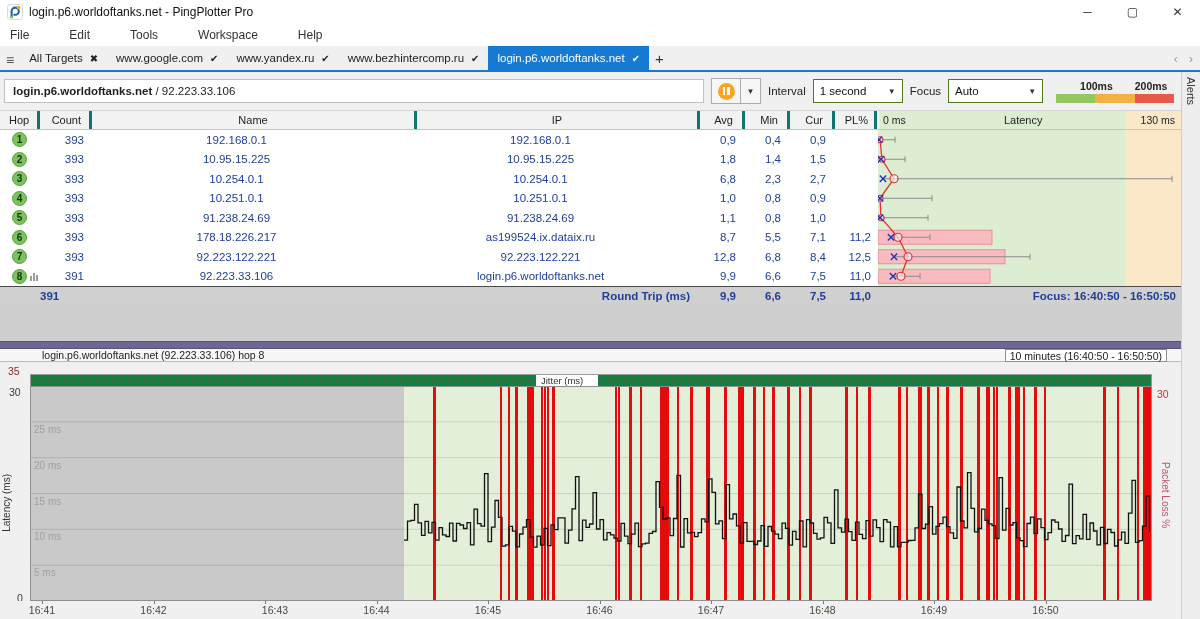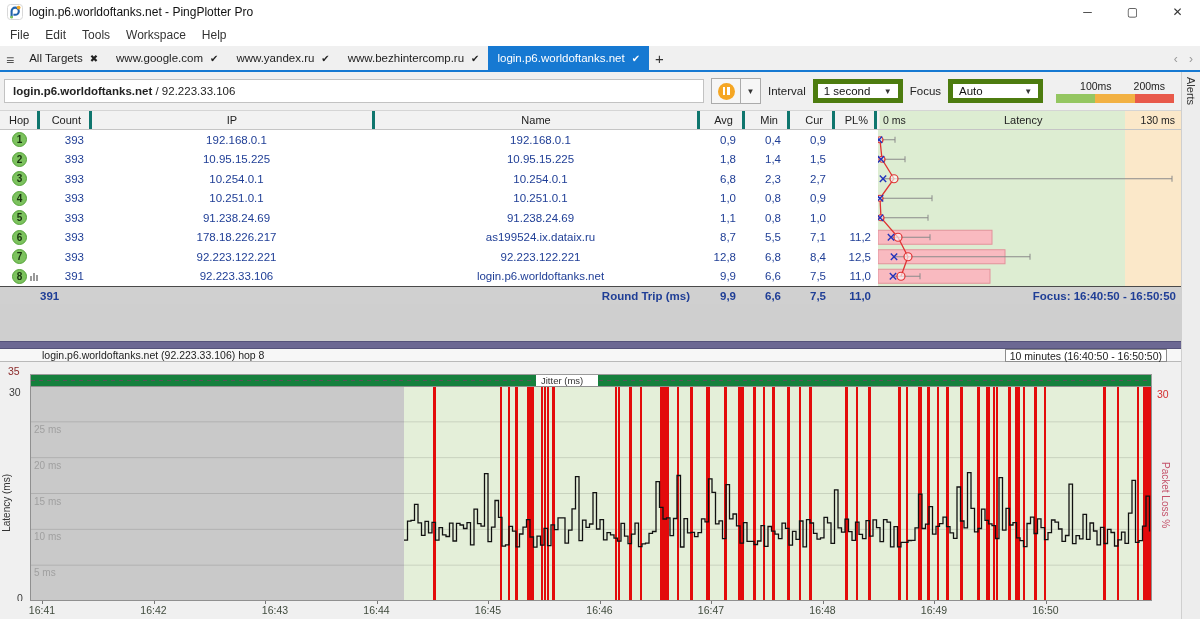--- a/index.html
+++ b/index.html
@@ -6,21 +6,21 @@
   body { font-family:"Liberation Sans", sans-serif; background:#fff; }
   #app { position:relative; width:1200px; height:619px; background:#fff; overflow:hidden; font-size:11px; color:#222; }
 
   
   .titlebar { height:24px; display:flex; align-items:center; padding-left:7px; gap:6px; background:#fff; }
   .titlebar .title { font-size:12px; color:#111; }
   .winbtns { margin-left:auto; display:flex; height:24px; }
   .winbtn { width:45px; text-align:center; line-height:24px; font-size:12px; color:#333; }
 
   
-  .menubar { height:22px; display:flex; align-items:center; padding-left:10px; gap:16px; font-size:12px; color:#333; background:#fff; }
+  .menubar { height:22px; display:flex; align-items:center; padding-left:10px; gap:40px; font-size:12px; color:#333; background:#fff; }
   .menu-item { cursor:default; }
 
   
   .tabbar { height:26px; background:#f0f0f0; display:flex; align-items:flex-end; border-bottom:2px solid #1679d2; position:relative; padding-left:2px; }
   .hamburger { color:#555; font-size:14px; padding:0 6px 2px 4px; }
   .tab { height:24px; display:flex; align-items:center; padding:0 9px; gap:7px; font-size:11.5px; color:#222; white-space:nowrap; }
   .tab .tab-icon { font-size:10px; }
   .tab.active { background:#1679d2; color:#fff; }
   .newtab { padding:0 10px 3px 6px; font-size:15px; color:#333; }
   .tabscroll { position:absolute; right:3px; top:6px; color:#999; font-size:12px; letter-spacing:4px; }
@@ -35,25 +35,25 @@
   .controls { height:38px; display:flex; align-items:center; padding:0 4px; gap:7px; background:#f0f0f0; }
   .targetbox { width:700px; height:24px; background:#fff; border:1px solid #c2c2c2; display:flex; align-items:center; padding-left:8px; font-size:11.5px; color:#222; }
   .targetbox b { font-weight:bold; }
   .pausegrp { display:flex; }
   .pausebtn { width:30px; height:26px; background:#f6f6f6; border:1px solid #ababab; display:flex; align-items:center; justify-content:center; }
   .pausedrop { width:20px; height:26px; background:#f6f6f6; border:1px solid #ababab; border-left:none; display:flex; align-items:center; justify-content:center; font-size:8px; color:#333; }
   .pauseicon { width:17px; height:17px; border-radius:50%; background:#f5a623; position:relative; }
   .pauseicon:before, .pauseicon:after { content:""; position:absolute; top:4.5px; width:2.5px; height:8px; background:#fff; }
   .pauseicon:before { left:5px; } .pauseicon:after { left:9.5px; }
   .ctl-label { font-size:11.5px; color:#222; }
-  .combo { height:24px; background:#fff; border:5px solid #4d7c0f; display:flex; align-items:center; padding:0 6px; font-size:11.5px; color:#111; }
+  .combo { height:24px; background:#fff; border:1px solid #4d7c0f; display:flex; align-items:center; padding:0 6px; font-size:11.5px; color:#111; }
   .combo .arrow { margin-left:auto; font-size:8px; color:#333; padding-left:8px; }
   .combo.interval { width:90px; } .combo.focus { width:95px; }
   .scalewrap { margin-left:6px; width:118px; }
-  .scalelabels { display:flex; font-size:10.5px; color:#222; padding:0 0 2px 24px; gap:22px; }
+  .scalelabels { display:flex; font-size:10.5px; color:#222; padding:0 0 2px 24px; gap:22px;font-weight:bold; }
   .scalebar { display:flex; height:9px; width:118px; }
   .scalebar div { flex:1; }
 
   
   .thead { height:20px; display:flex; background:#f2f2f2; border-top:1px solid #d5d5d5; border-bottom:1px solid #c5c5c5; align-items:center; font-size:11px; color:#222; }
   .thead .cell { border-right:3px solid #0f766e; height:100%; display:flex; align-items:center; }
   .c-hop { width:40px; padding-left:9px; }
   .c-count { width:52px; justify-content:flex-end; padding-right:8px; }
   .c-ip { width:283px; justify-content:center; }
   .c-name { width:325px; justify-content:center; }
@@ -186,22 +186,22 @@
               <div style="background: rgb(148, 198, 97);"></div>
               <div style="background: rgb(242, 177, 67);"></div>
               <div style="background: rgb(232, 89, 74);"></div>
             </div>
         </div>
       </div>
 
       <div class="thead">
         <div class="cell c-hop">Hop</div>
         <div class="cell c-count">Count</div>
+        <div class="cell c-name">Name</div>
         <div class="cell c-ip">IP</div>
-        <div class="cell c-name">Name</div>
         <div class="cell c-avg">Avg</div>
         <div class="cell c-min">Min</div>
         <div class="cell c-cur">Cur</div>
         <div class="cell c-pl">PL%</div>
         <div class="cell c-lat lathead" style="border-right:none;">
           <span class="lmin">0 ms</span>
           <span class="ltitle">Latency</span>
           <span class="lmax">130 ms</span>
         </div>
       </div>

